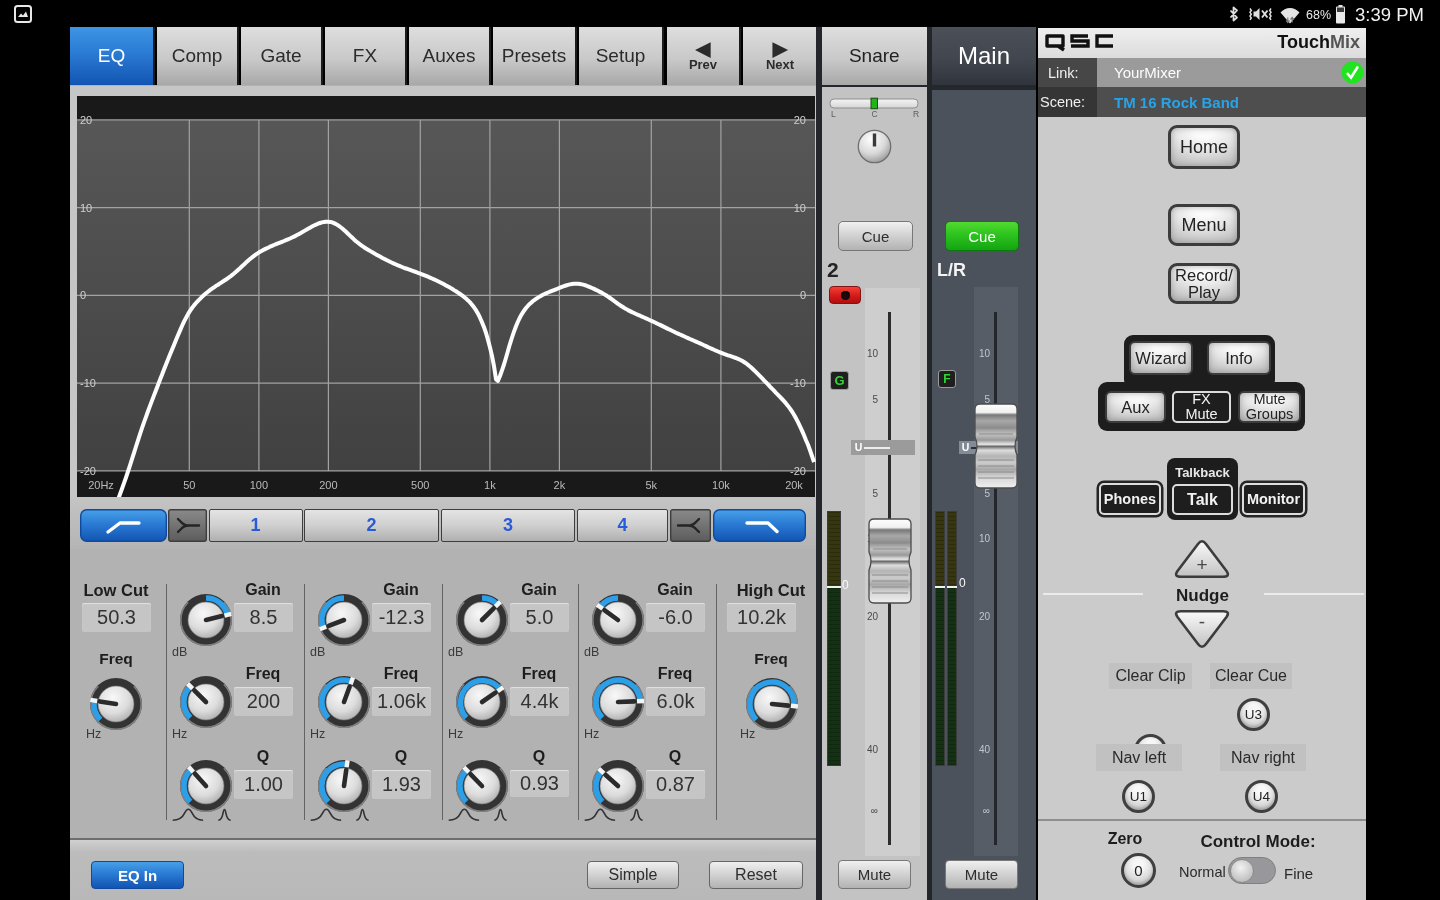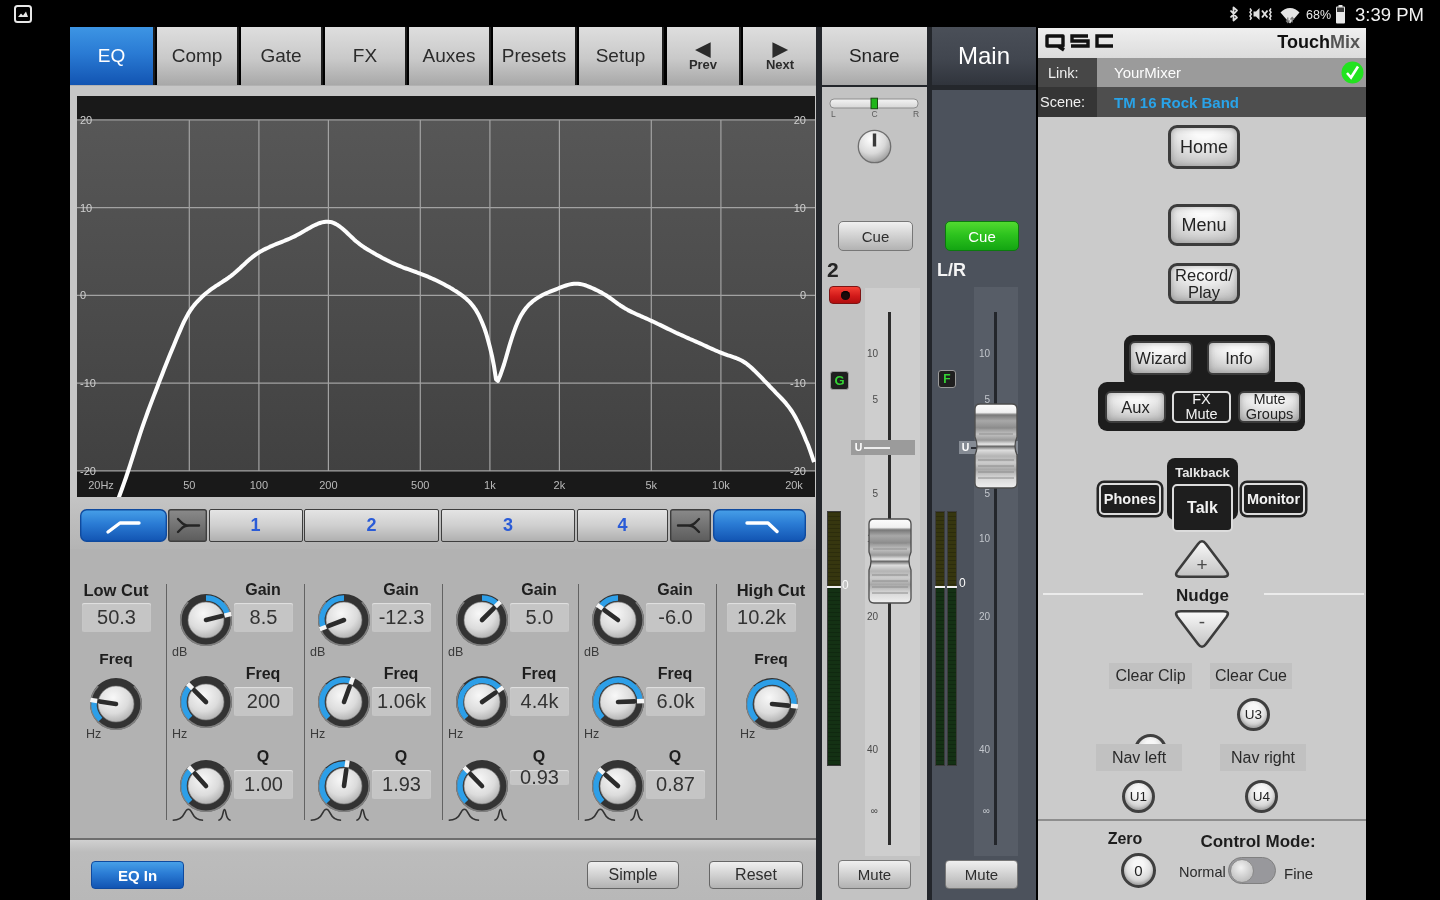--- a/index.html
+++ b/index.html
@@ -201,21 +201,21 @@
 <path d="M1,16 Q10,16 13.5,8.5 Q17.5,0.5 21.5,8.5 Q25,16 33,16" fill="none" stroke="#333" stroke-width="1.7"></path>
 <path d="M49,16 Q52.5,16 54,8.5 Q55.5,1 57,8.5 Q58.5,16 62,16" fill="none" stroke="#333" stroke-width="1.7"></path>
 </svg>
 <div class="klabel" style="left:502px;top:581px;width:74px">Gain</div>
 <div class="vbox" style="left:510px;top:603px;width:59px;height:29px">5.0</div>
 <div class="ulabel" style="left:448px;top:645px">dB</div>
 <div class="klabel" style="left:502px;top:665px;width:74px">Freq</div>
 <div class="vbox" style="left:510px;top:687px;width:59px;height:29px">4.4k</div>
 <div class="ulabel" style="left:448px;top:727px">Hz</div>
 <div class="klabel" style="left:502px;top:748px;width:74px">Q</div>
-<div class="vbox" style="left:510px;top:770px;width:59px;height:15px">0.93</div>
+<div class="vbox" style="left:510px;top:770px;width:59px;height:27px">0.93</div>
 <svg class="abs" style="left:446px;top:805px" width="70" height="19" viewBox="0 0 70 20">
 <path d="M1,16 Q10,16 13.5,8.5 Q17.5,0.5 21.5,8.5 Q25,16 33,16" fill="none" stroke="#333" stroke-width="1.7"></path>
 <path d="M49,16 Q52.5,16 54,8.5 Q55.5,1 57,8.5 Q58.5,16 62,16" fill="none" stroke="#333" stroke-width="1.7"></path>
 </svg>
 <div class="klabel" style="left:638px;top:581px;width:74px">Gain</div>
 <div class="vbox" style="left:646px;top:603px;width:59px;height:29px">-6.0</div>
 <div class="ulabel" style="left:584px;top:645px">dB</div>
 <div class="klabel" style="left:638px;top:665px;width:74px">Freq</div>
 <div class="vbox" style="left:646px;top:687px;width:59px;height:29px">6.0k</div>
 <div class="ulabel" style="left:584px;top:727px">Hz</div>
@@ -510,21 +510,21 @@
 <div class="abs" style="left:1124px;top:335px;width:151px;height:54px;background:#1d1d1d;border-radius:9px"></div>
 <div class="abs" style="left:1098px;top:382px;width:207px;height:49px;background:#1d1d1d;border-radius:9px"></div>
 <div class="rbtn" style="left:1129px;top:341px;width:64px;height:34px;font-size:16.5px;border-width:2px;border-radius:6px">Wizard</div>
 <div class="rbtn" style="left:1207px;top:341px;width:64px;height:34px;font-size:16.5px;border-width:2px;border-radius:6px">Info</div>
 <div class="rbtn" style="left:1105px;top:391px;width:61px;height:32px;font-size:16.5px;border-width:2px;border-radius:6px">Aux</div>
 <div class="dbtn" style="left:1172px;top:391px;width:59px;height:32px;font-size:14.5px;line-height:15px;box-shadow:none">FX<br>Mute</div>
 <div class="rbtn" style="left:1238px;top:391px;width:63px;height:32px;font-size:14.5px;line-height:15px;border-width:2px;border-radius:6px">Mute<br>Groups</div>
 <div class="abs" style="left:1167px;top:458px;width:71px;height:62px;background:#1d1d1d;border-radius:8px"></div>
 <div class="abs" style="left:1167px;top:465px;width:71px;text-align:center;color:#e8e8e8;font-size:13px;font-weight:bold">Talkback</div>
 <div class="dbtn" style="left:1099px;top:483px;width:62px;height:32px;font-size:14.5px;font-weight:bold">Phones</div>
-<div class="dbtn" style="left:1172px;top:484px;width:61px;height:48px;font-size:16px;font-weight:bold;box-shadow:none">Talk</div>
+<div class="dbtn" style="left:1172px;top:484px;width:61px;height:31px;font-size:16px;font-weight:bold;box-shadow:none">Talk</div>
 <div class="dbtn" style="left:1242px;top:483px;width:63px;height:32px;font-size:14.5px;font-weight:bold">Monitor</div>
 <div class="abs" style="left:1043px;top:593px;width:100px;height:2px;background:#ebebeb"></div>
 <div class="abs" style="left:1264px;top:593px;width:100px;height:2px;background:#ebebeb"></div>
 <svg class="abs" style="left:1172px;top:536px" width="60" height="44" viewBox="0 0 60 44">
 <defs>
       <linearGradient id="tg" x1="0" y1="0" x2="0" y2="1">
         <stop offset="0" stop-color="#fafafa"></stop>
         <stop offset="1" stop-color="#c2c2c2"></stop>
       </linearGradient>
     </defs>

